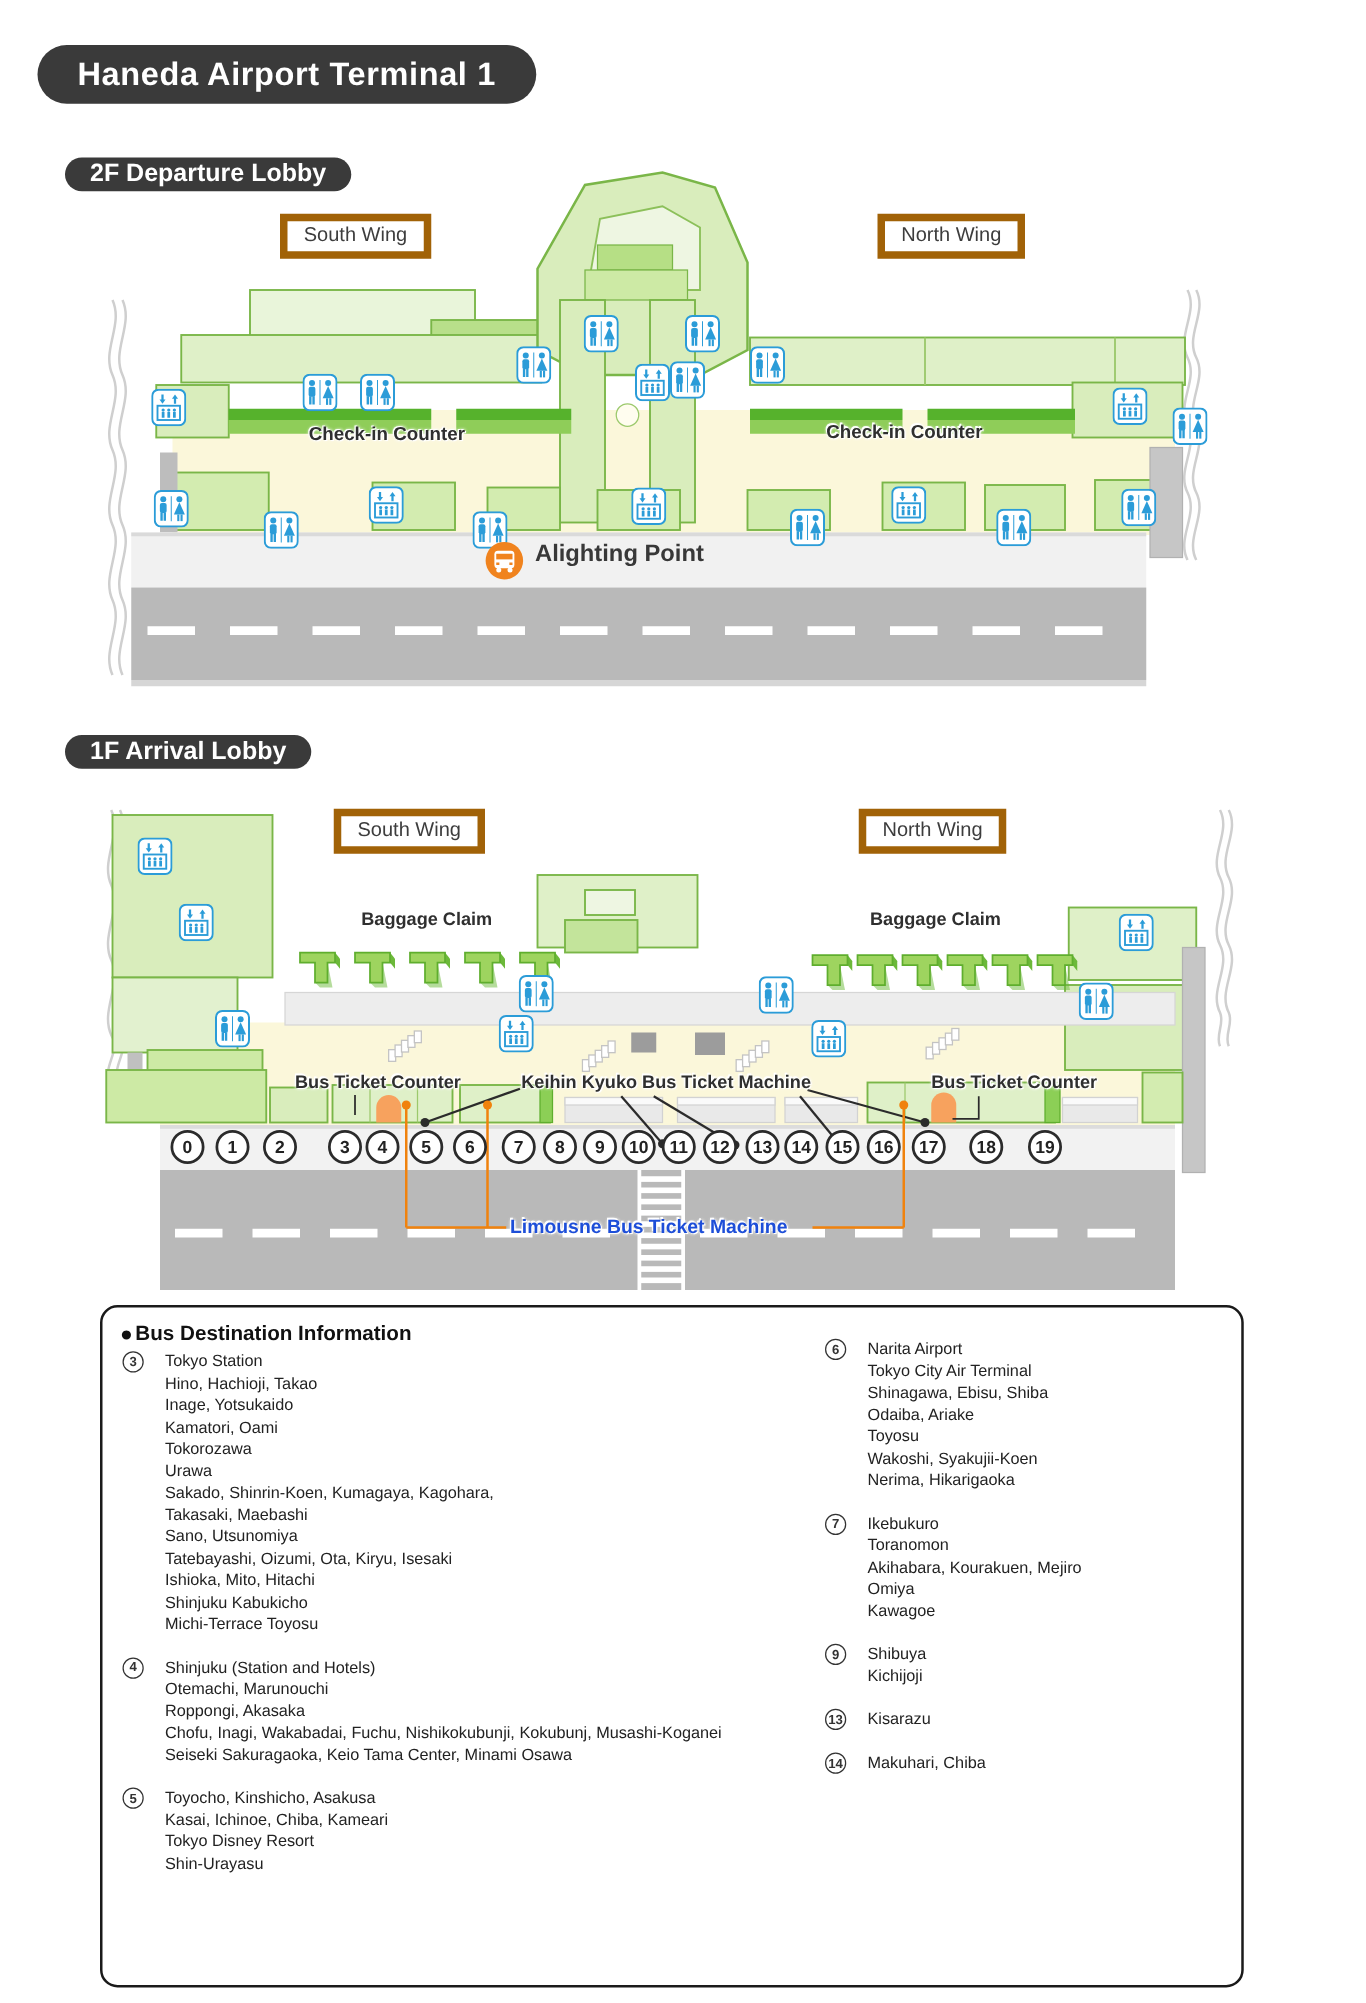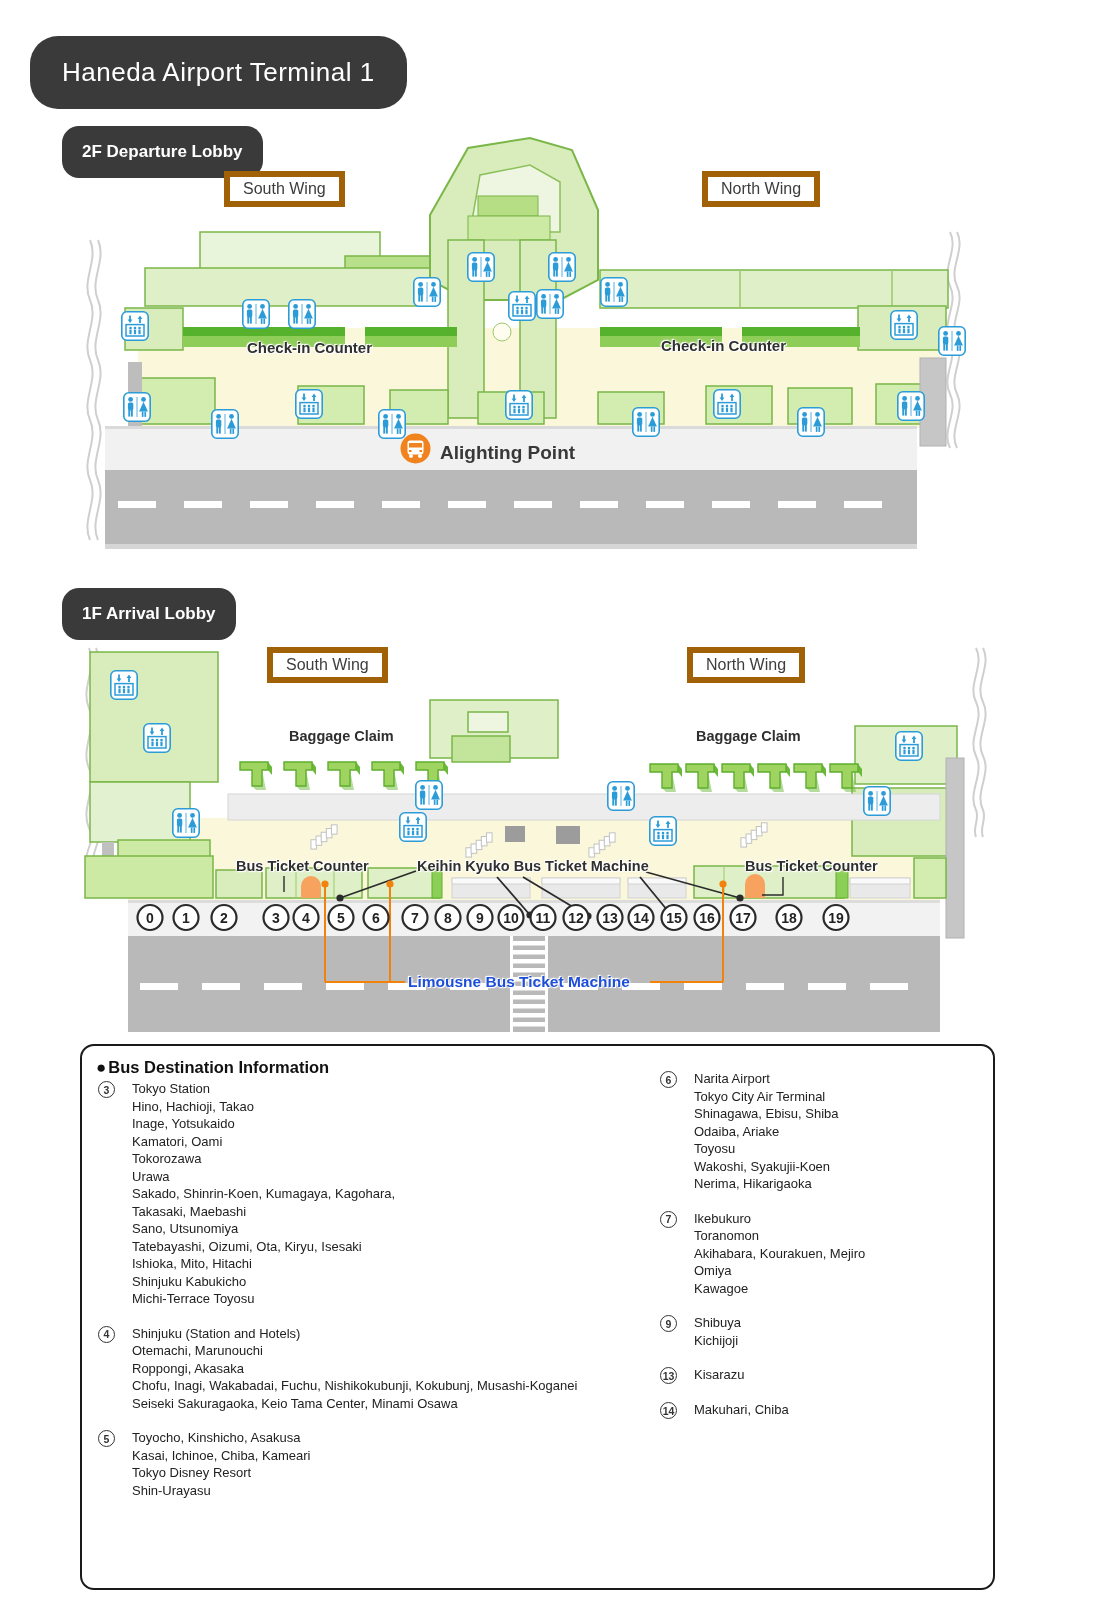--- a/index.html
+++ b/index.html
@@ -1,28 +1,28 @@
 <!DOCTYPE html>
 <html><head>
 <meta charset="utf-8">
 <style>
   html,body{margin:0;padding:0;background:#fff;}
   .page{position:relative;width:1093px;height:1602px;background:#fff;overflow:hidden;
         font-family:"Liberation Sans", sans-serif;color:#333;}
   .title-badge{position:absolute;left:30px;top:36px;background:#3a3a3a;color:#fff;
-        border-radius:28px;padding:21px 32px;font-size:26px;font-weight:400;letter-spacing:.5px;}
-  .floor-badge{position:absolute;left:62px;background:#3a3a3a;color:#fff;border-radius:17px;
-        padding:16px 20px;font-size:17px;font-weight:600;}
+        border-radius:28px;padding:8px 32px;font-size:26px;font-weight:700;letter-spacing:.5px;}
+  .floor-badge{position:absolute;left:52px;background:#3a3a3a;color:#fff;border-radius:17px;
+        padding:2px 20px;font-size:20px;font-weight:600;}
   .wing-box{position:absolute;background:#fff;border:6px solid #a16207;color:#3d3d3d;
         padding:3px 13px;font-size:16px;font-weight:500;}
   .map-label{position:absolute;font-size:15px;font-weight:700;color:#2f2f2f;white-space:nowrap;
         text-shadow:0 0 3px #fff,0 0 3px #fff,1px 1px 0 #fff,-1px -1px 0 #fff;}
   .map-label.small{font-size:14.5px;}
   .map-label.orange{color:#1d4ed8;font-size:15.5px;}
-  .alighting{position:absolute;left:400px;top:433px;display:flex;align-items:flex-end;gap:9px;}
+  .alighting{position:absolute;left:388px;top:433px;display:flex;align-items:flex-start;gap:9px;}
   .alighting .txt{font-size:19px;font-weight:700;color:#383838;}
   svg.mapsvg{position:absolute;left:0;}
   
   .dest-panel{position:absolute;left:80px;top:1044px;width:915px;height:546px;
         border:2.5px solid #1a1a1a;border-radius:14px;background:#fff;box-sizing:border-box;}
   .dest-title{position:absolute;left:14px;top:12px;display:flex;align-items:center;gap:2px;
         font-size:16.5px;font-weight:700;color:#111;}
   .dest-title .bullet{font-size:17px;line-height:1;}
   .dest-col{position:absolute;}
   .dest-col.left{left:16px;top:34px;}

